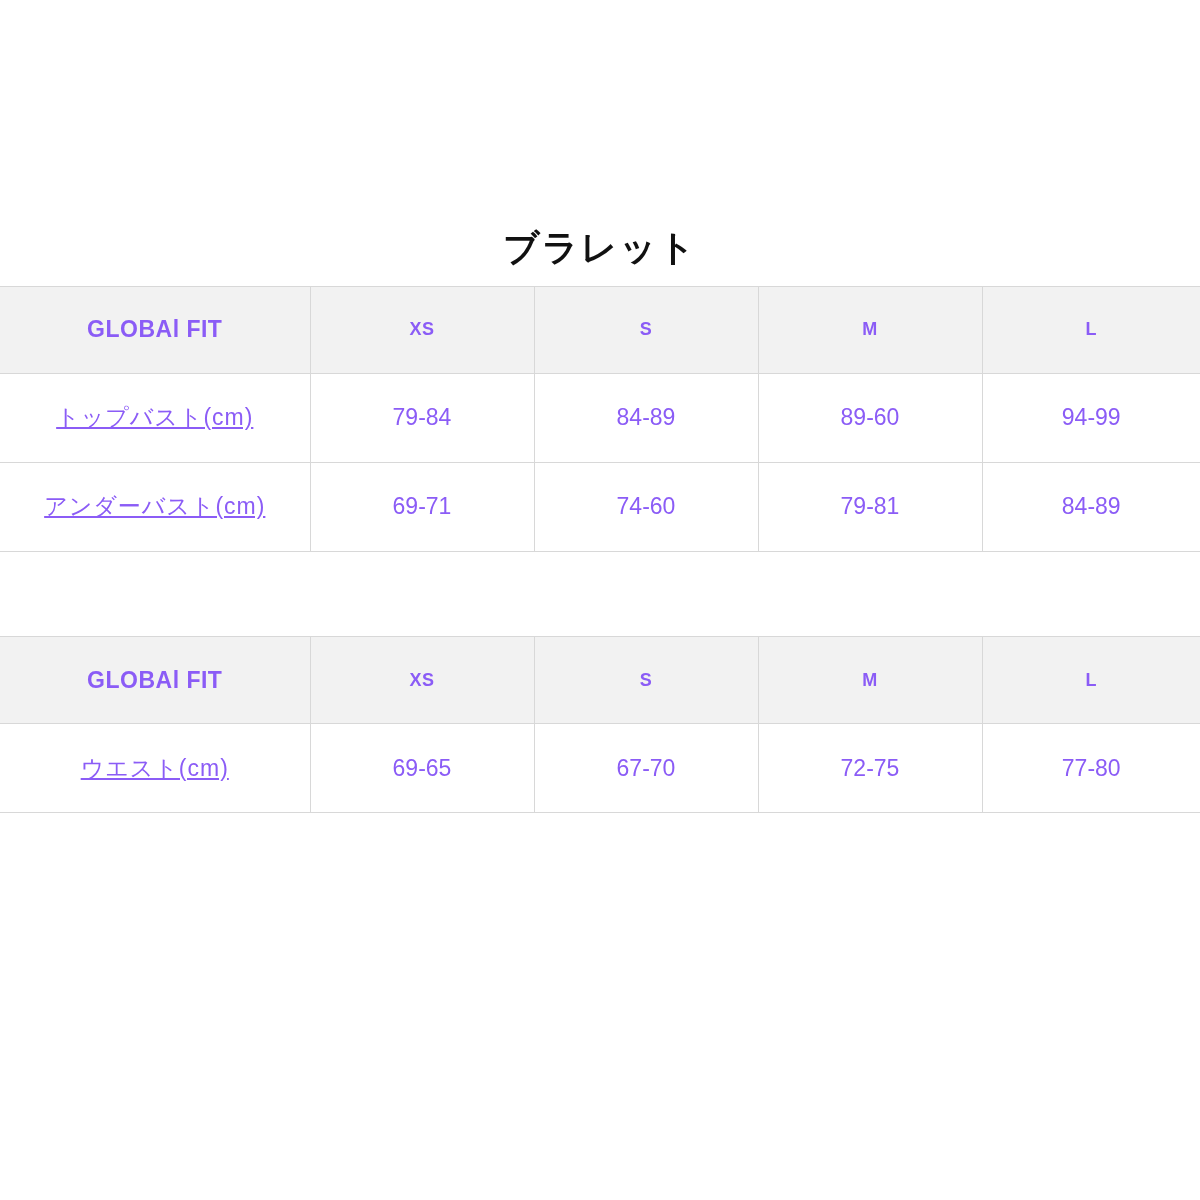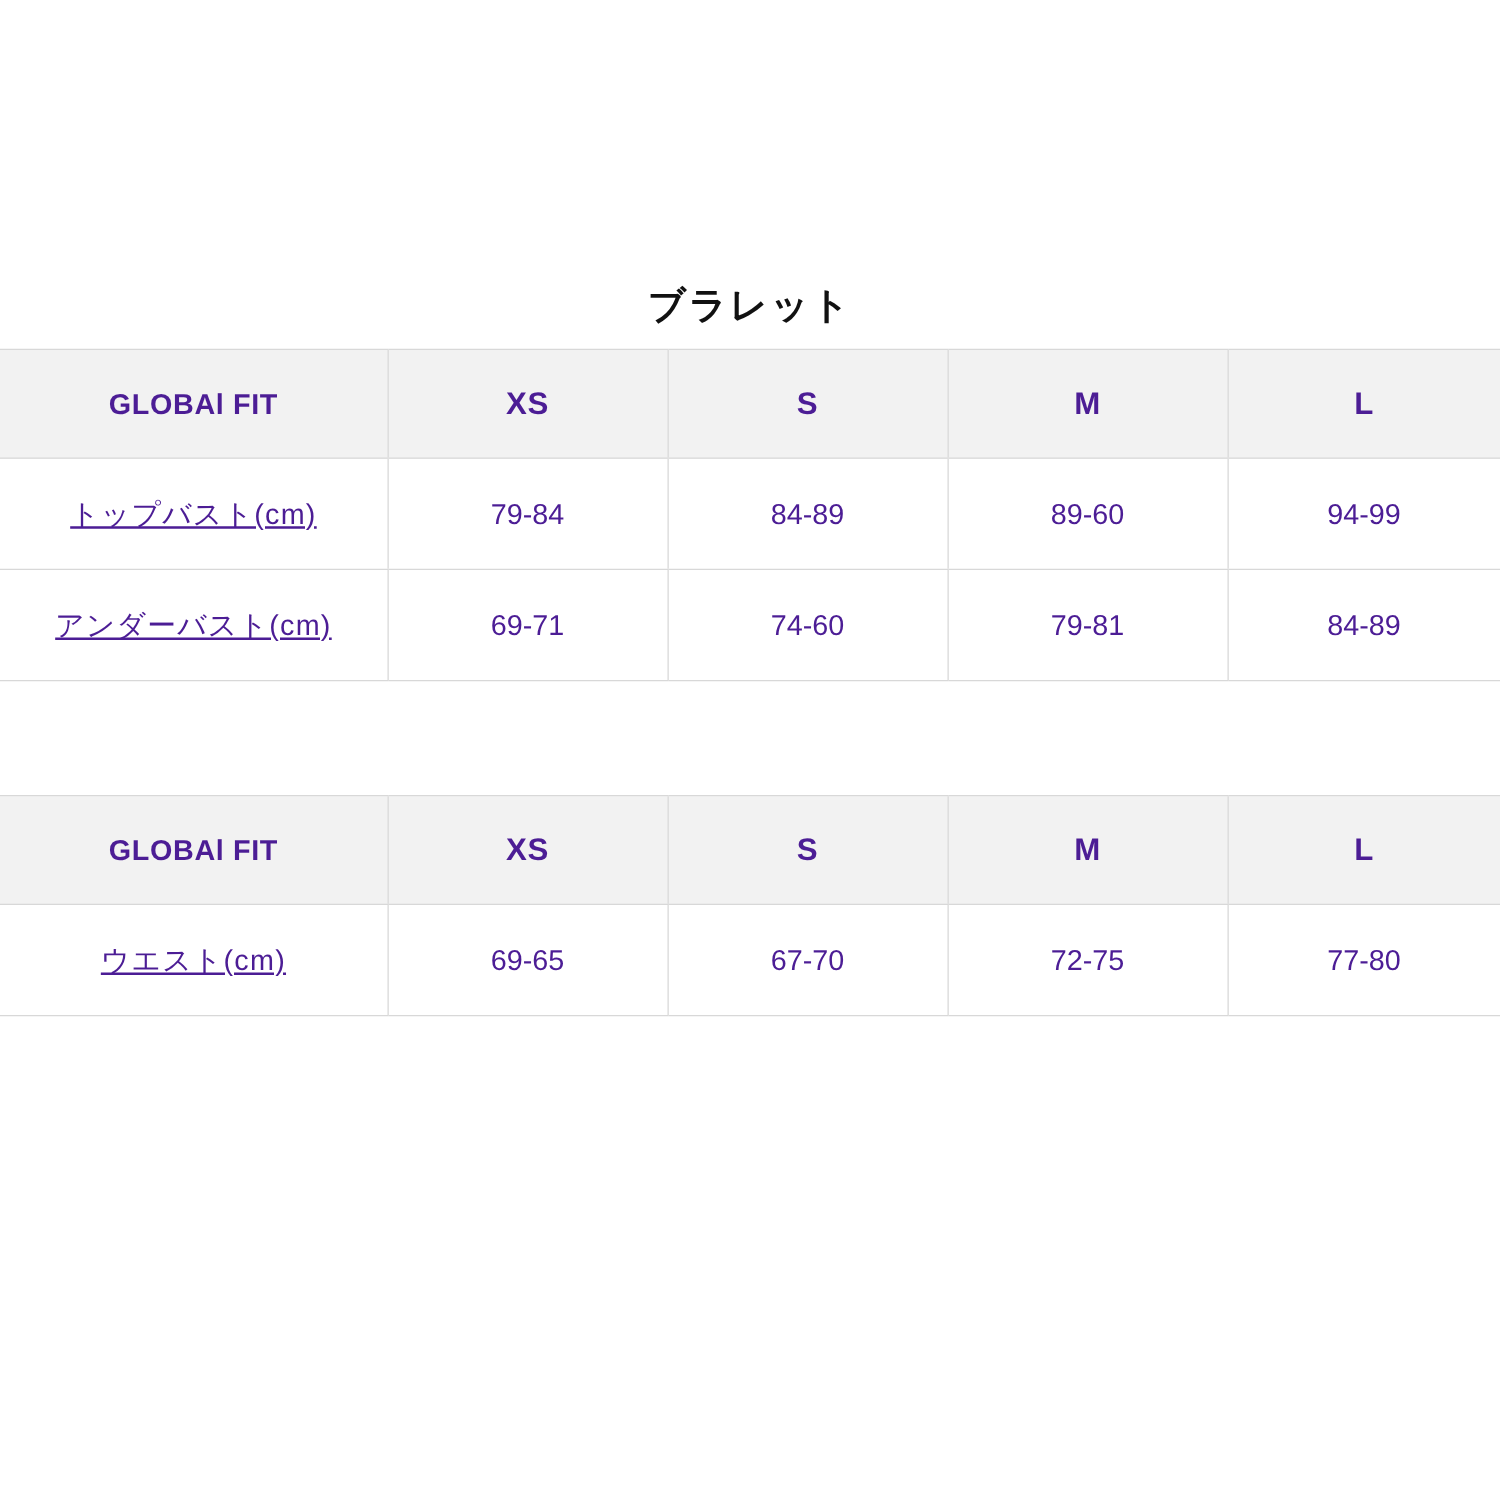--- a/index.html
+++ b/index.html
@@ -25,21 +25,21 @@
   .section {
     position: absolute;
     left: 0;
     width: 1200px;
   }
   #section-bralette { top: 228px; }
   #section-shorts   { top: 636px; }
 
   .section-title {
     text-align: center;
-    font-size: 30px;
+    font-size: 36px;
     font-weight: bold;
     letter-spacing: 2px;
     color: #111111;
     margin: 0 0 18px 0;
     line-height: 1.1;
   }
 
   table.size-table {
     width: 1200px;
     border-collapse: collapse;
@@ -54,28 +54,28 @@
   table.size-table th,
   table.size-table td {
     border: 1px solid #d8d8d8;
     border-left: none;
     border-right: none;
     text-align: center;
     vertical-align: middle;
     height: 86px;
     font-size: 23px;
     font-weight: normal;
-    color: #4c1d95;
+    color: #8b5cf6;
     background: #ffffff;
     margin-top: 34px;
   }
   table.size-table thead th {
     background: #f2f2f2;
     font-weight: bold;
-    font-size: 25px;
+    font-size: 18px;
     letter-spacing: 0.5px;
     height: 84px;
     border-top: 1px solid #d8d8d8;
     border-bottom: 1px solid #d8d8d8;
   }
   
   table.size-table th + th,
   table.size-table td + td {
     border-left: 1px solid #d8d8d8;
   }

